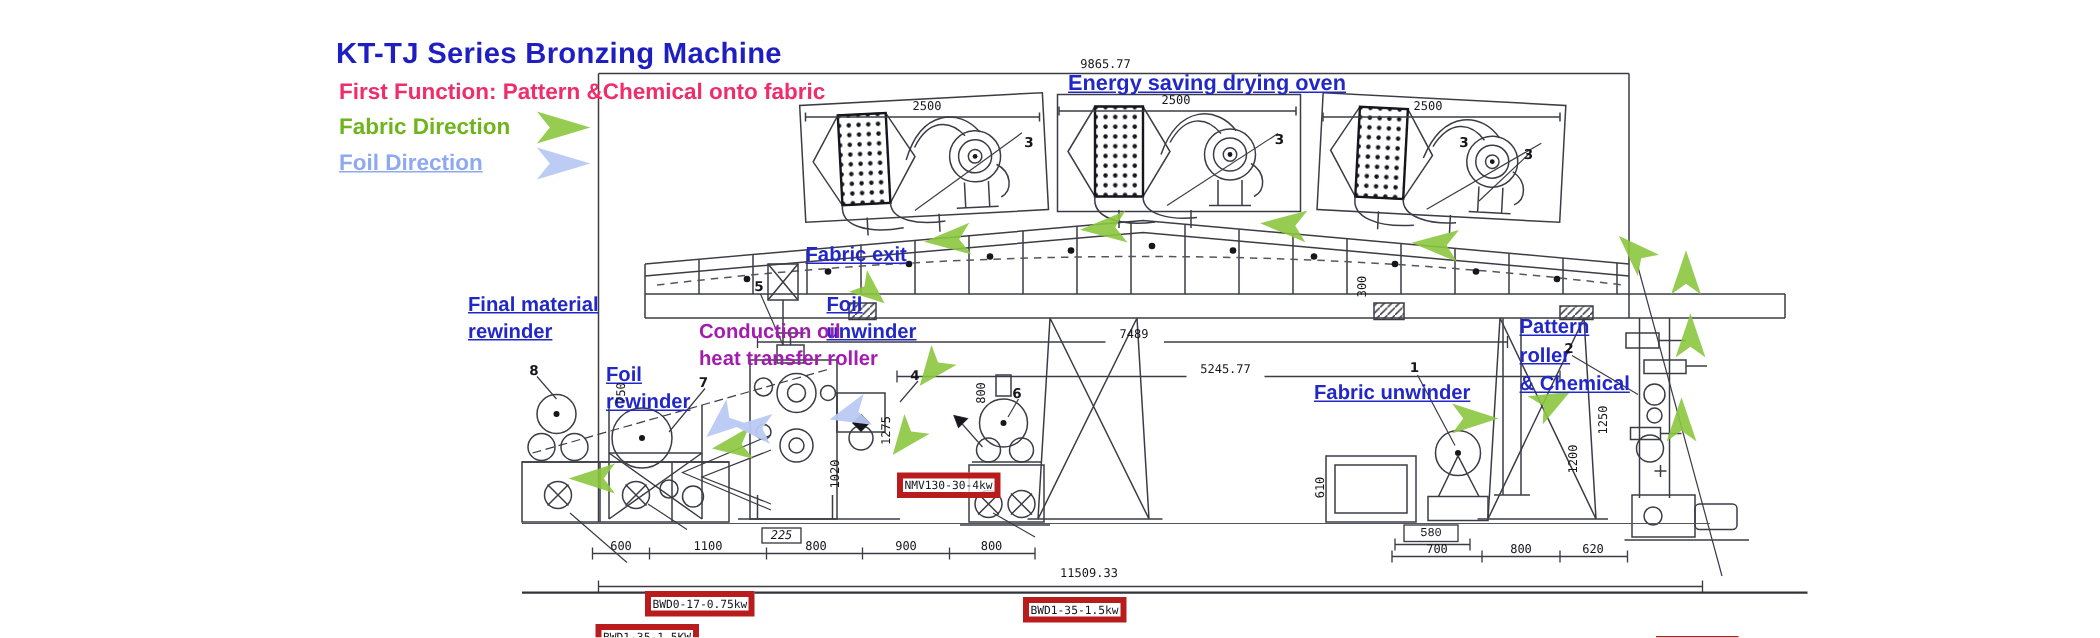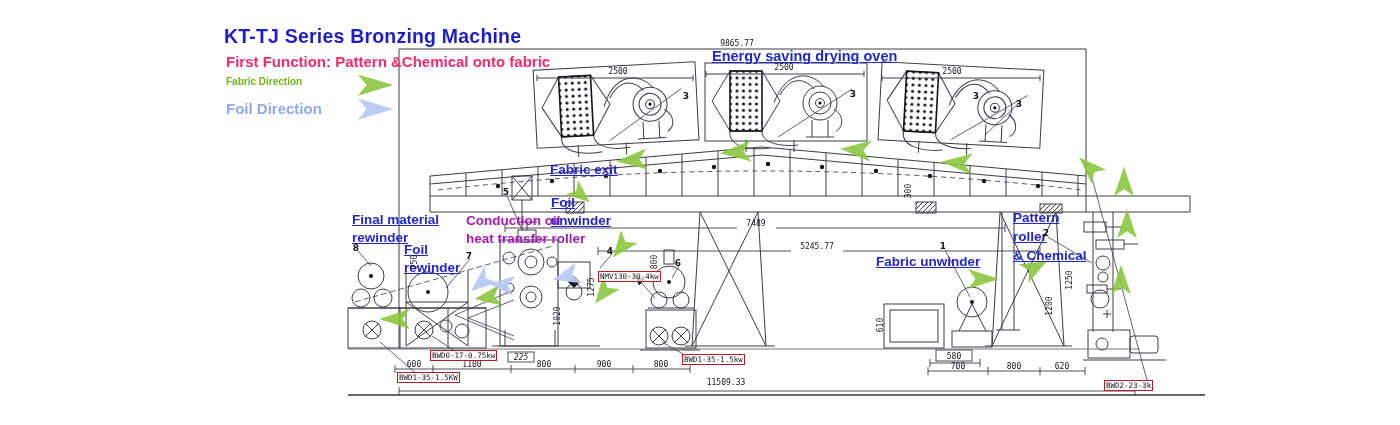--- a/index.html
+++ b/index.html
@@ -2,33 +2,33 @@
 <html><head>
 <meta charset="utf-8">
 <style>
   html,body{margin:0;padding:0;background:#fff;}
   .wrap{position:relative;width:1400px;height:425px;background:#ffffff;overflow:hidden;
         font-family:"Liberation Sans",sans-serif;}
   .wrap svg{position:absolute;left:0;top:0;}
   .abs{position:absolute;white-space:pre-line;}
   .title{font-weight:bold;font-size:19.5px;color:#1f1fc1;letter-spacing:0.2px;}
   .subtitle{font-weight:bold;font-size:15px;color:#ee2d69;}
-  .leg-f{font-weight:bold;font-size:10px;color:#6fb41c;}
+  .leg-f{font-weight:bold;font-size:15px;color:#6fb41c;}
   .leg-o{font-weight:bold;font-size:15px;color:#8ea9ef;}
   .lb{font-weight:bold;font-size:13.5px;color:#2228c8;line-height:1.3;text-decoration:underline;}
   .lr{font-weight:bold;font-size:13.5px;color:#a21caf;line-height:1.35;margin-left:36px;}
   .company{font-weight:bold;font-style:italic;font-size:21px;color:#1822dd;
            text-decoration:underline;letter-spacing:0.4px;white-space:nowrap;}
   .dim{position:absolute;transform:translate(-50%,-50%);font-family:"DejaVu Sans Mono",monospace;
        font-size:8px;color:#15151c;white-space:nowrap;}
   .rot{transform:translate(-50%,-50%) rotate(-90deg);}
   .pn{position:absolute;transform:translate(-50%,-50%);font-family:"DejaVu Sans",sans-serif;
       font-weight:bold;font-size:9px;color:#15151c;}
   .mot{position:absolute;font-family:"DejaVu Sans Mono",monospace;font-size:7.5px;color:#15151c;
-       border:1px solid #b91c1c;padding:0 1px;background:rgba(255,255,255,.75);white-space:nowrap;}
+       border:4px solid #b91c1c;padding:0 1px;background:rgba(255,255,255,.75);white-space:nowrap;margin-top:44px;}
 </style>
 </head>
 <body>
 
 <div class="wrap">
 
 <svg width="1400" height="425" viewBox="0 0 1400 425">
   <defs>
     <pattern id="dots" width="6.5" height="6.5" patternUnits="userSpaceOnUse">
       <circle cx="3" cy="3" r="1.5" fill="#16161d"></circle>
@@ -225,27 +225,27 @@
         <use href="#arr" transform="translate(503,285) rotate(185) scale(0.8)"></use>
         <use href="#arr" transform="translate(482,282) rotate(140) scale(0.85)"></use>
       </g>
     </g>
   </g>
 </svg>
 
   <div class="abs title" style="left:224px;top:25px;">KT-TJ Series Bronzing Machine</div>
   <div class="abs subtitle" style="left:226px;top:53px;">First Function: Pattern &amp;Chemical onto fabric</div>
   <div class="abs leg-f" style="left:226px;top:76px;">Fabric Direction</div>
-  <div class="abs leg-o" style="left:226px;top:100px;">Foil Direction</div>
+  <div class="abs leg-o" style="left:226px;top:100px;text-decoration:underline;">Foil Direction</div>
 
   <div class="abs lb" style="left:712px;top:47px;font-size:14.5px;">Energy saving drying oven</div>
-  <div class="abs lb" style="left:550px;top:161px;">Fabric exit</div>
+  <div class="abs lb" style="left:537px;top:161px;">Fabric exit</div>
   <div class="abs lb" style="left:551px;top:194px;">Foil
 unwinder</div>
-  <div class="abs lb" style="left:312px;top:211px;margin-left:40px;">Final material
+  <div class="abs lb" style="left:312px;top:194px;">Final material
 rewinder</div>
   <div class="abs lb" style="left:404px;top:241px;">Foil
 rewinder</div>
   <div class="abs lr" style="left:430px;top:212px;">Conduction oil
 heat transfer roller</div>
   <div class="abs lb" style="left:876px;top:253px;">Fabric unwinder</div>
   <div class="abs lb" style="left:1013px;top:209px;line-height:1.4;">Pattern
 roller
 &amp; Chemical</div>
 
@@ -262,21 +262,21 @@
   <div class="dim rot" style="left:591px;top:287px;">1275</div>
   <div class="dim rot" style="left:654px;top:262px;">800</div>
   <div class="dim" style="left:414px;top:364px;">600</div>
   <div class="dim" style="left:472px;top:364px;">1100</div>
   <div class="dim" style="left:521px;top:357px;font-style:italic;">225</div>
   <div class="dim" style="left:544px;top:364px;">800</div>
   <div class="dim" style="left:604px;top:364px;">900</div>
   <div class="dim" style="left:661px;top:364px;">800</div>
   <div class="dim" style="left:726px;top:382px;">11509.33</div>
   <div class="dim rot" style="left:880px;top:325px;">610</div>
-  <div class="dim" style="left:954px;top:356px;">580</div>
+  <div class="dim" style="left:954px;top:356px;font-family:Liberation Mono, monospace;">580</div>
   <div class="dim" style="left:958px;top:366px;">700</div>
   <div class="dim" style="left:1014px;top:366px;">800</div>
   <div class="dim" style="left:1062px;top:366px;">620</div>
   <div class="dim rot" style="left:1049px;top:306px;">1200</div>
   <div class="dim rot" style="left:1069px;top:280px;">1250</div>
 
   <div class="pn" style="left:943px;top:246px;">1</div>
   <div class="pn" style="left:1046px;top:233px;">2</div>
   <div class="pn" style="left:686px;top:96px;">3</div>
   <div class="pn" style="left:853px;top:94px;">3</div>

